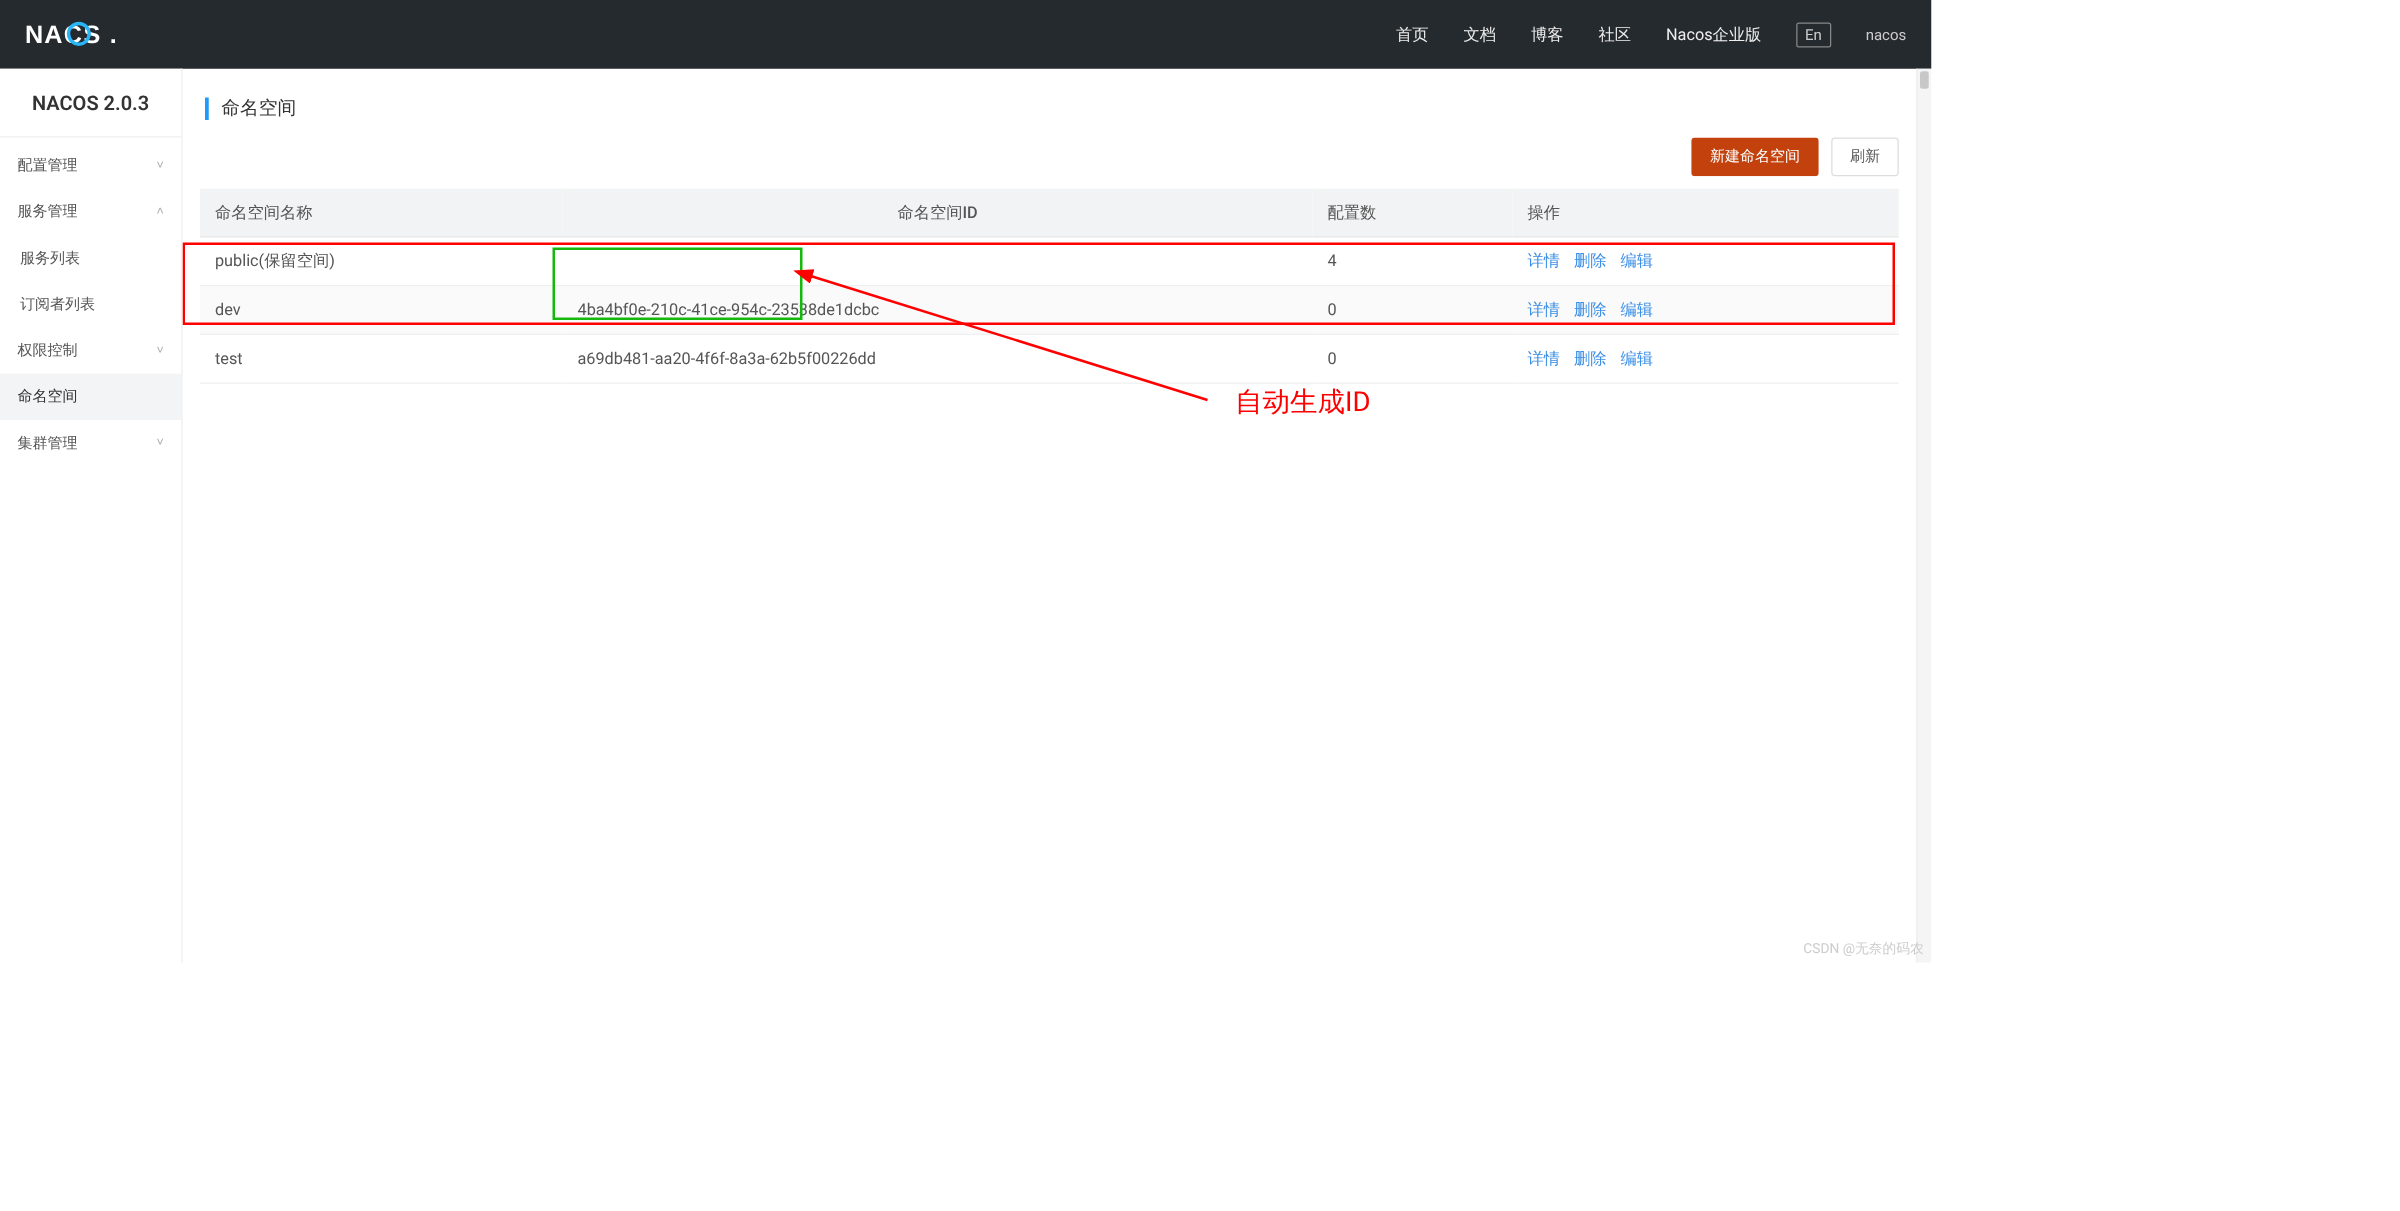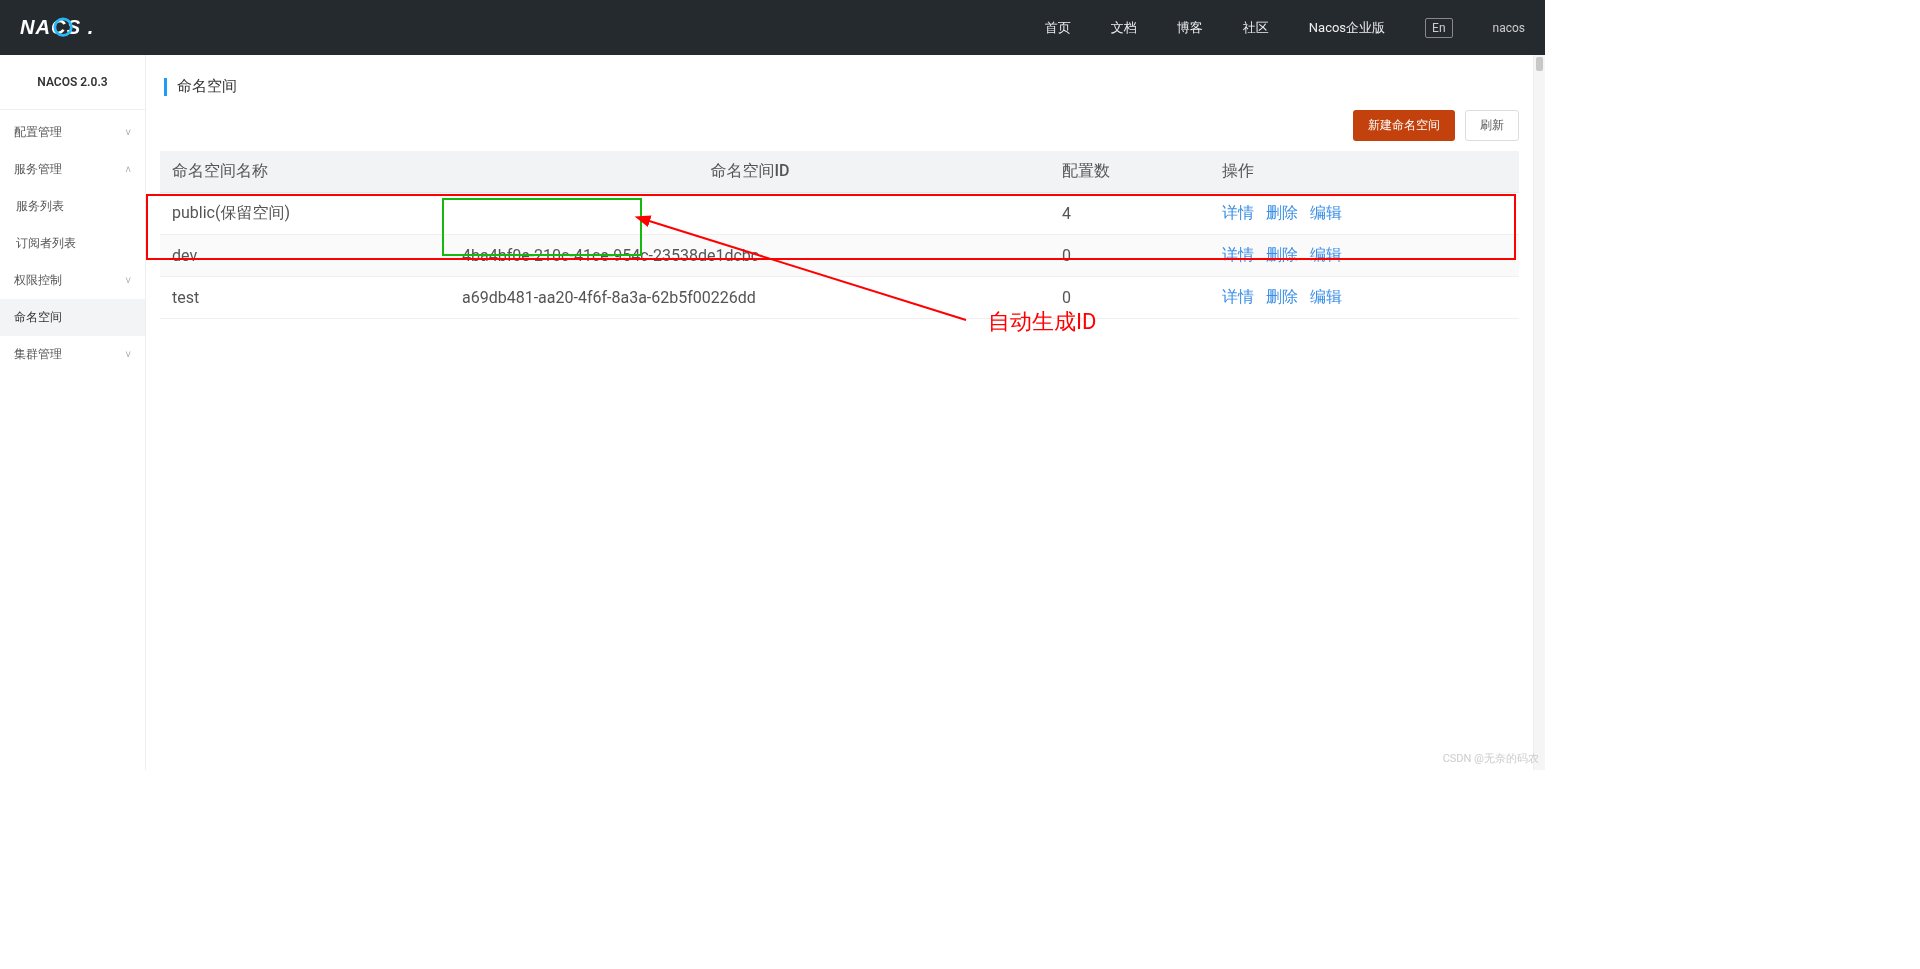--- a/index.html
+++ b/index.html
@@ -1,49 +1,49 @@
 <!DOCTYPE html>
 <html><head>
 <meta charset="utf-8">
 <style>
   * { box-sizing: border-box; margin: 0; padding: 0; }
   body { font-family: -apple-system, BlinkMacSystemFont, "Segoe UI", Roboto, "Helvetica Neue", Arial, "Microsoft YaHei", sans-serif; font-size: 12px; color: #333; background: #fff; overflow: hidden; }
   .viewport { width: 1545px; height: 770px; position: relative; background: #fff; }
 
   
   .header { height: 55px; background: #252A2F; display: flex; align-items: center; justify-content: space-between; padding: 0 20px; color: #fff; }
-  .logo { font-family: Arial, sans-serif; font-weight: 700; font-size: 22px; letter-spacing: 1px; display: flex; align-items: center; font-style: italic; }
+  .logo { font-family: Arial, sans-serif; font-weight: 700; font-size: 22px; letter-spacing: 1px; display: flex; align-items: center; }
   .logo svg { height: 22px; }
-  .nav { display: flex; align-items: center; gap: 40px; font-size: 13px; }
+  .nav { display: flex; align-items: center; gap: 28px; font-size: 13px; }
   .nav a { color: #eee; text-decoration: none; cursor: pointer; }
   .lang-box { border: 1px solid #888; padding: 2px 6px; font-size: 12px; color: #ccc; border-radius: 2px; cursor: pointer; }
   .user { color: #ccc; font-size: 12px; cursor: pointer; }
 
   
   .body { display: flex; height: calc(100% - 55px); }
   .sidebar-wrap { width: 146px; background: #fff; border-right: 1px solid #eee; }
-  .version { height: 55px; display: flex; align-items: center; justify-content: center; font-weight: 600; font-size: 12px; color: #333; border-bottom: 1px solid #f0f0f0; }
+  .version { height: 55px; display: flex; align-items: center; justify-content: center; font-weight: 600; font-size: 16px; color: #333; border-bottom: 1px solid #f0f0f0; }
   .menu { padding-top: 4px; }
   .menu-item { display: flex; align-items: center; justify-content: space-between; padding: 10px 14px; font-size: 12px; color: #555; cursor: pointer; gap: 20px; }
   .menu-item.sub { padding-left: 16px; color: #555; }
   .menu-item.active { background: #f3f4f6; color: #333; }
   .caret { font-size: 10px; color: #aaa; }
 
   
   .main { flex: 1; padding: 14px 14px 0 14px; position: relative; overflow: hidden; }
   .page-title-bar { display: flex; align-items: center; padding: 8px 0 14px 4px; }
   .page-title-bar .bar { width: 3px; height: 18px; background: #209bfa; margin-right: 10px; }
   .page-title { font-size: 15px; color: #333; }
   .toolbar { display: flex; justify-content: flex-end; gap: 10px; margin-bottom: 10px; }
   .btn { font-size: 12px; padding: 6px 14px; border-radius: 3px; cursor: pointer; border: 1px solid transparent; }
   .btn-primary { background: #c2410c; color: #fff; }
   .btn-default { background: #fff; color: #555; border: 1px solid #ddd; }
 
   
-  table { width: 100%; border-collapse: collapse; font-size: 16px; }
+  table { width: 100%; border-collapse: collapse; font-size: 13px; }
   thead th { background: #f2f3f4; text-align: left; padding: 10px 12px; font-weight: 500; color: #555; border-bottom: 1px solid #e8e8e8; }
   tbody td { padding: 10px 12px; border-bottom: 1px solid #f0f0f0; color: #555; }
   tbody tr:nth-child(odd) td { background: #fff; }
   tbody tr:nth-child(even) td { background: #fafafa; }
   .col-name { width: 290px; }
   .col-id { width: 600px; text-align: center; }
   .col-count { width: 160px; }
   .link { color: #3a8ee6; cursor: pointer; margin-right: 8px; }
 
   

